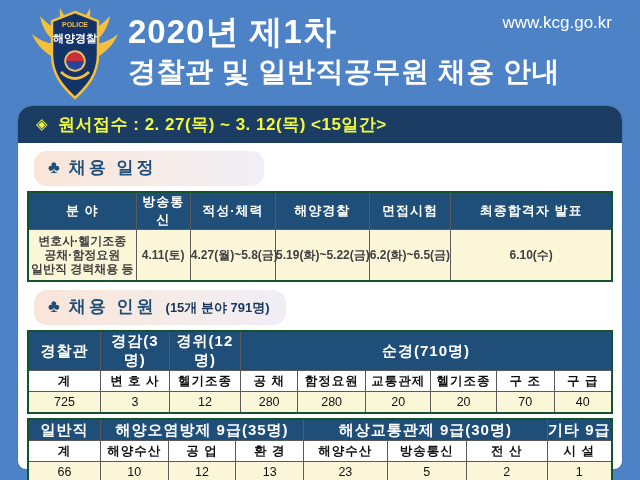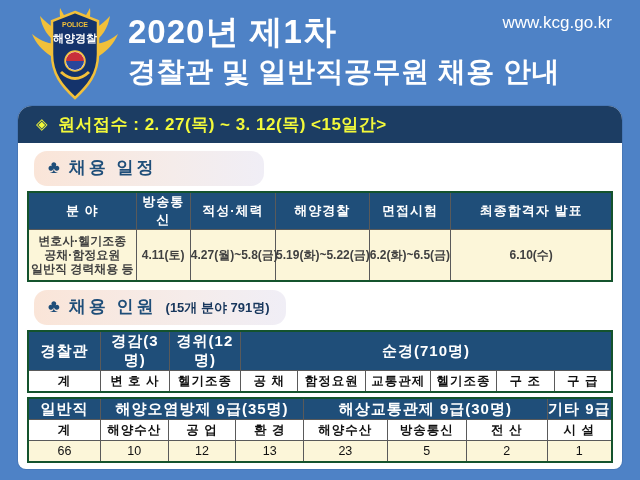--- a/index.html
+++ b/index.html
@@ -148,20 +148,31 @@
         <td>계</td>
         <td>변 호 사</td>
         <td>헬기조종</td>
         <td>공 채</td>
         <td>함정요원</td>
         <td>교통관제</td>
         <td>헬기조종</td>
         <td>구 조</td>
         <td>구 급</td>
       </tr>
+      <tr class="val-row">
+        <td>725</td>
+        <td>3</td>
+        <td>12</td>
+        <td>280</td>
+        <td>280</td>
+        <td>20</td>
+        <td>20</td>
+        <td>70</td>
+        <td>40</td>
+      </tr>
     </tbody>
   </table>
 
   <table class="t-gap">
     <colgroup>
       <col style="width:12.4%">
         <col style="width:11.6%">
         <col style="width:11.6%">
       <col style="width:11.6%">
         <col style="width:14.3%">

